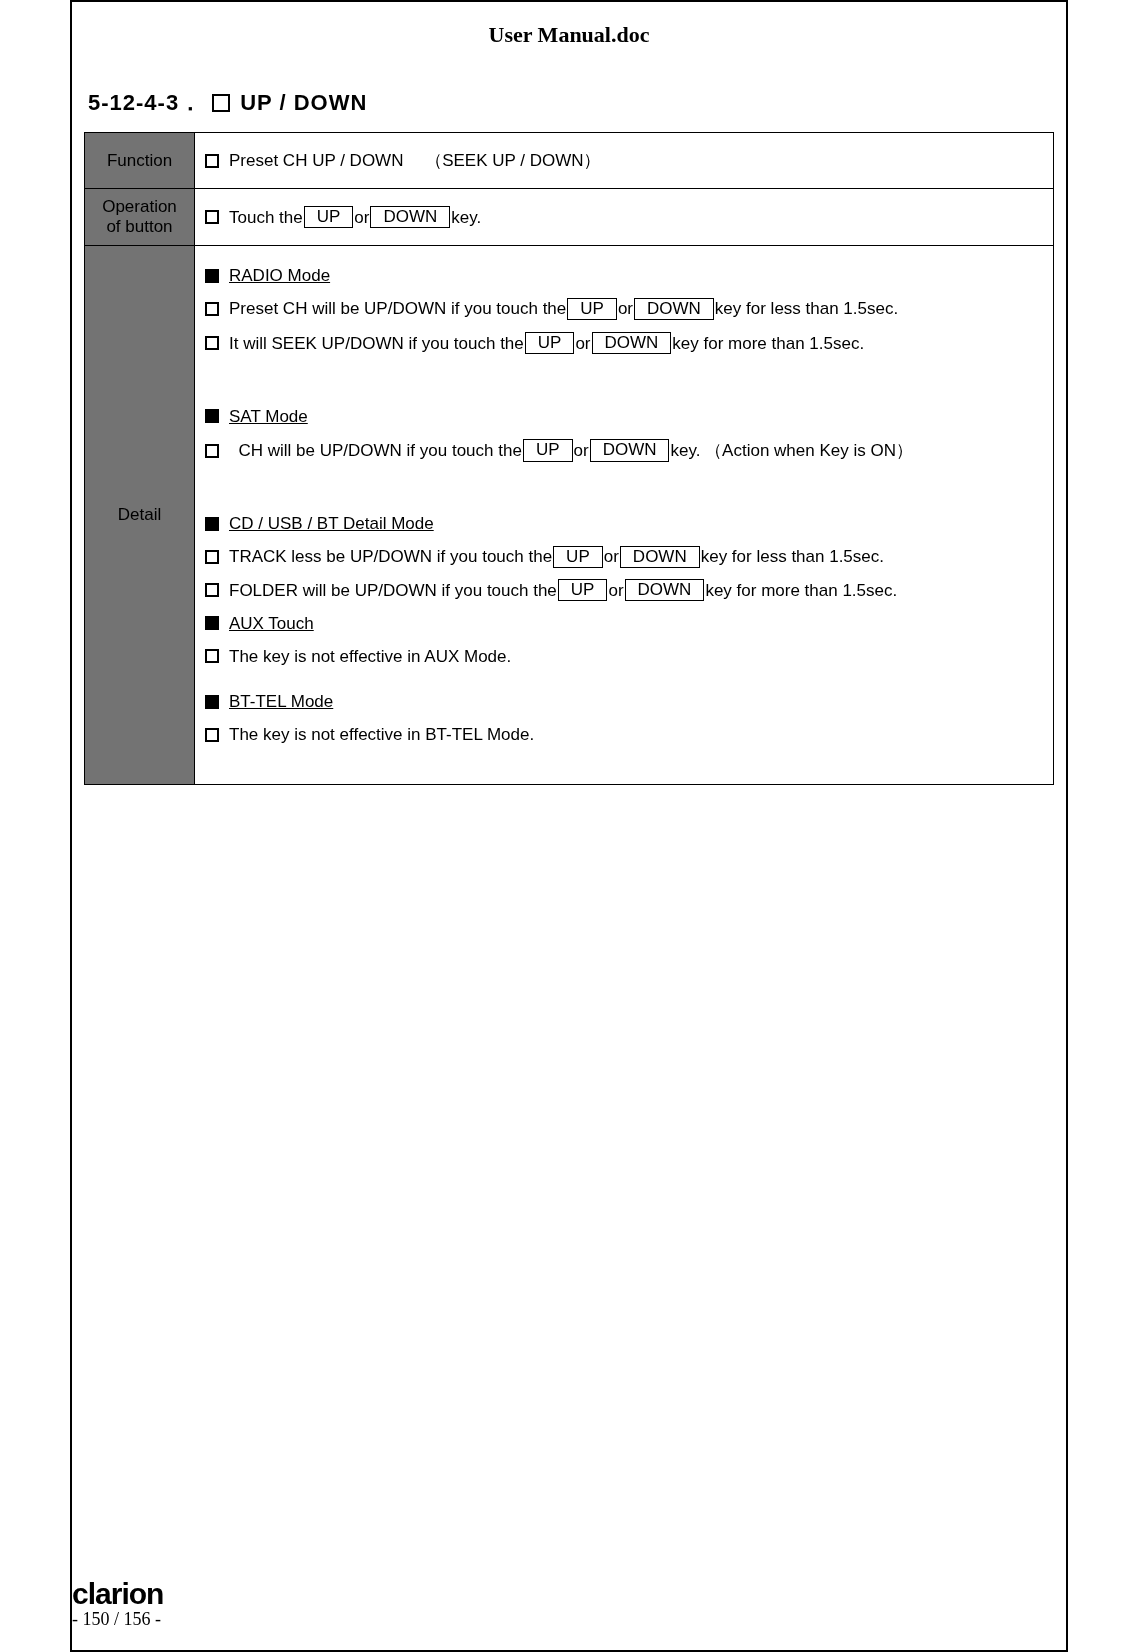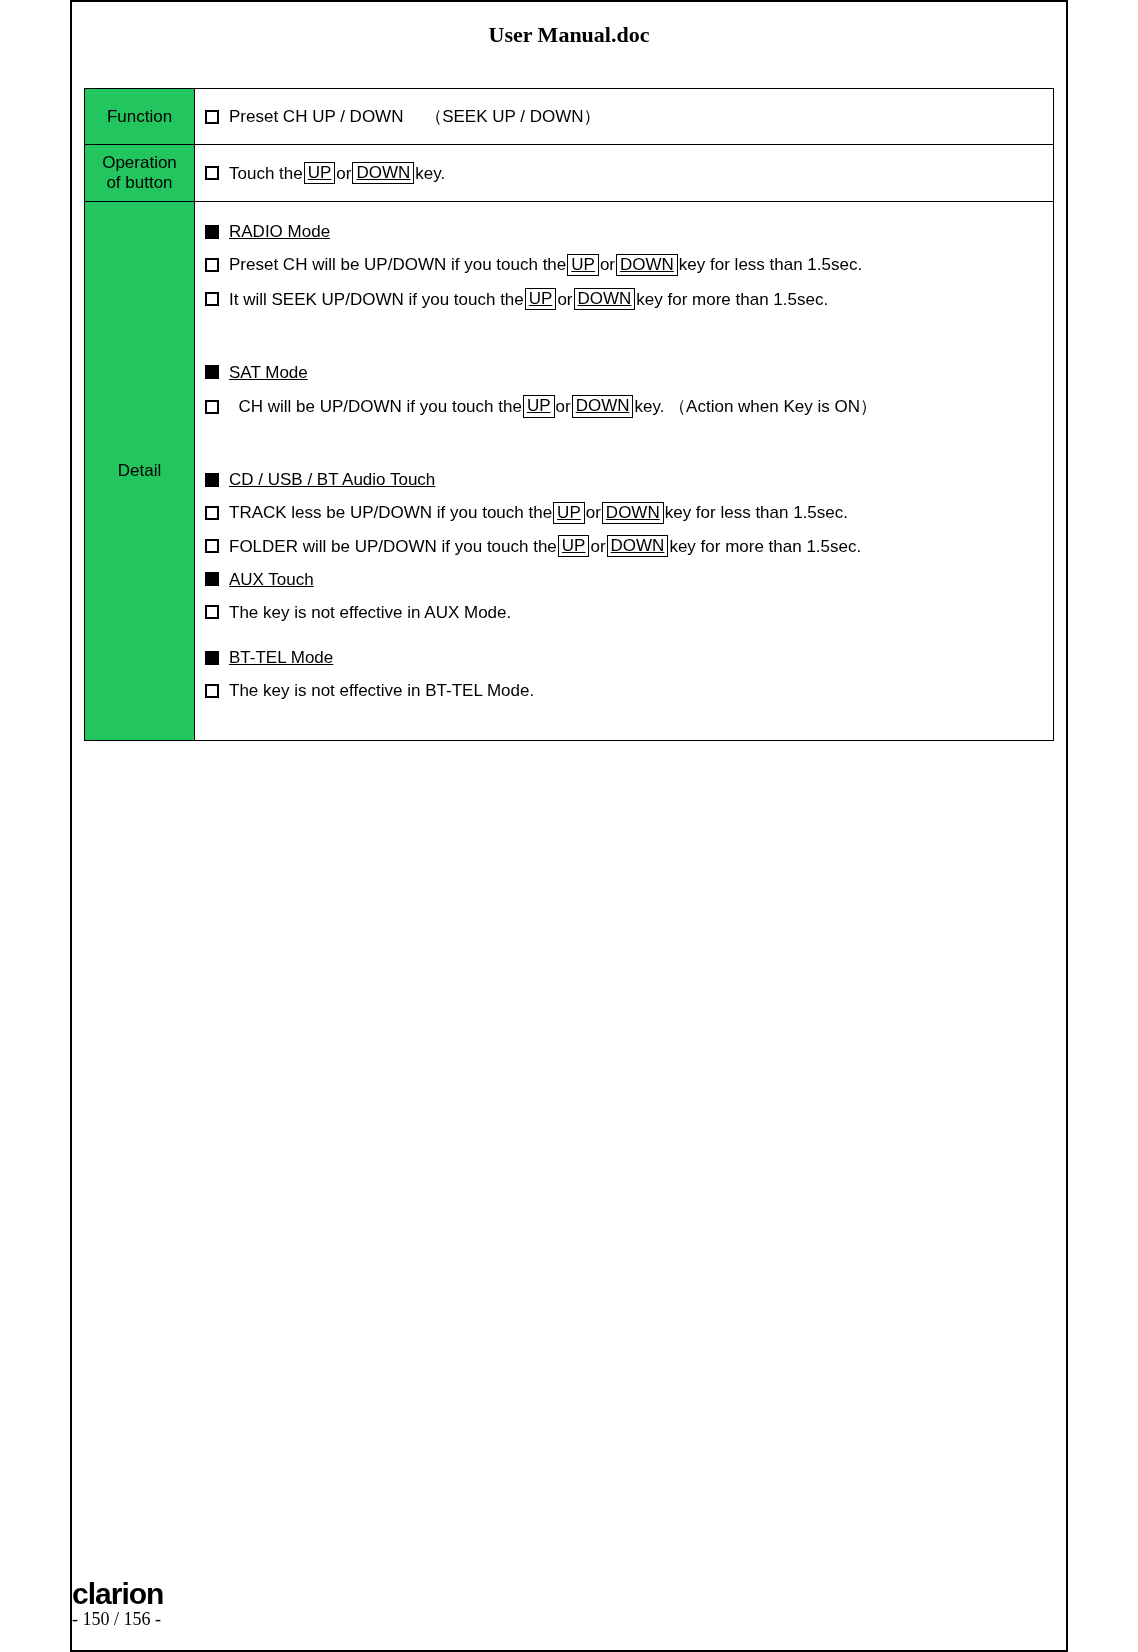--- a/index.html
+++ b/index.html
@@ -48,21 +48,21 @@
     width: 100%;
     margin: 0 auto;
   }
   table.main td, table.main th {
     border: 1.5px solid #000;
     vertical-align: middle;
     padding: 8px 10px;
     font-size: 17px;
   }
   table.main th {
-    background: #22c55e;
+    background: #737373;
     font-weight: normal;
     text-align: center;
     width: 110px;
   }
   .detail-cell {
     vertical-align: top !important;
     padding: 10px 10px 30px 10px !important;
   }
   .checkbox-sm {
     display: inline-block;
@@ -86,24 +86,23 @@
     display: flex;
     align-items: center;
     flex-wrap: wrap;
     margin: 6px 0;
     line-height: 1.6;
   }
   .underline { text-decoration: underline; }
   .key {
     display: inline-block;
     border: 1.5px solid #000;
-    padding: 0 3px;
+    padding: 0 12px;
     margin: 0 1px;
     line-height: 1.2;
-    text-decoration: underline;
   }
   .gap-b { margin-bottom: 46px; margin-top: 7px; }
   .gap-b-lg { }
   .footer {
     position: absolute;
     bottom: 20px;
     left: 0;
     right: 0;
     text-align: left;
   }
@@ -119,20 +118,25 @@
     margin-top: -2px;
   }
 </style>
 </head>
 <body>
 
 <div class="page">
 
   <div class="doc-title">User Manual.doc</div>
 
+  <div class="section-heading">
+    <span>5-12-4-3．</span>
+    <span class="checkbox"></span>
+    <span>UP / DOWN</span>
+  </div>
 
   <table class="main">
     <tbody>
         <tr>
       <th>Function</th>
       <td>
         <div class="line">
           <span class="checkbox-sm"></span>
           <span>Preset CH UP / DOWN　 （SEEK UP / DOWN）</span>
         </div>
@@ -187,21 +191,21 @@
           <span class="checkbox-sm"></span>&nbsp;&nbsp;
           <span>CH will be UP/DOWN if you touch the </span>
           <span class="key">UP</span>
           <span> or </span>
           <span class="key">DOWN</span>
           <span> key. （Action when Key is ON）</span>
         </div>
 
         <div class="line">
           <span class="blacksq"></span>
-          <span class="underline">CD / USB / BT Audio Touch</span>
+          <span class="underline">CD / USB / BT Detail Mode</span>
         </div>
         <div class="line">
           <span class="checkbox-sm"></span>
           <span>TRACK less be UP/DOWN if you touch the </span>
           <span class="key">UP</span>
           <span> or </span>
           <span class="key">DOWN</span>
           <span> key for less than 1.5sec.</span>
         </div>
         <div class="line gap-b-lg">

